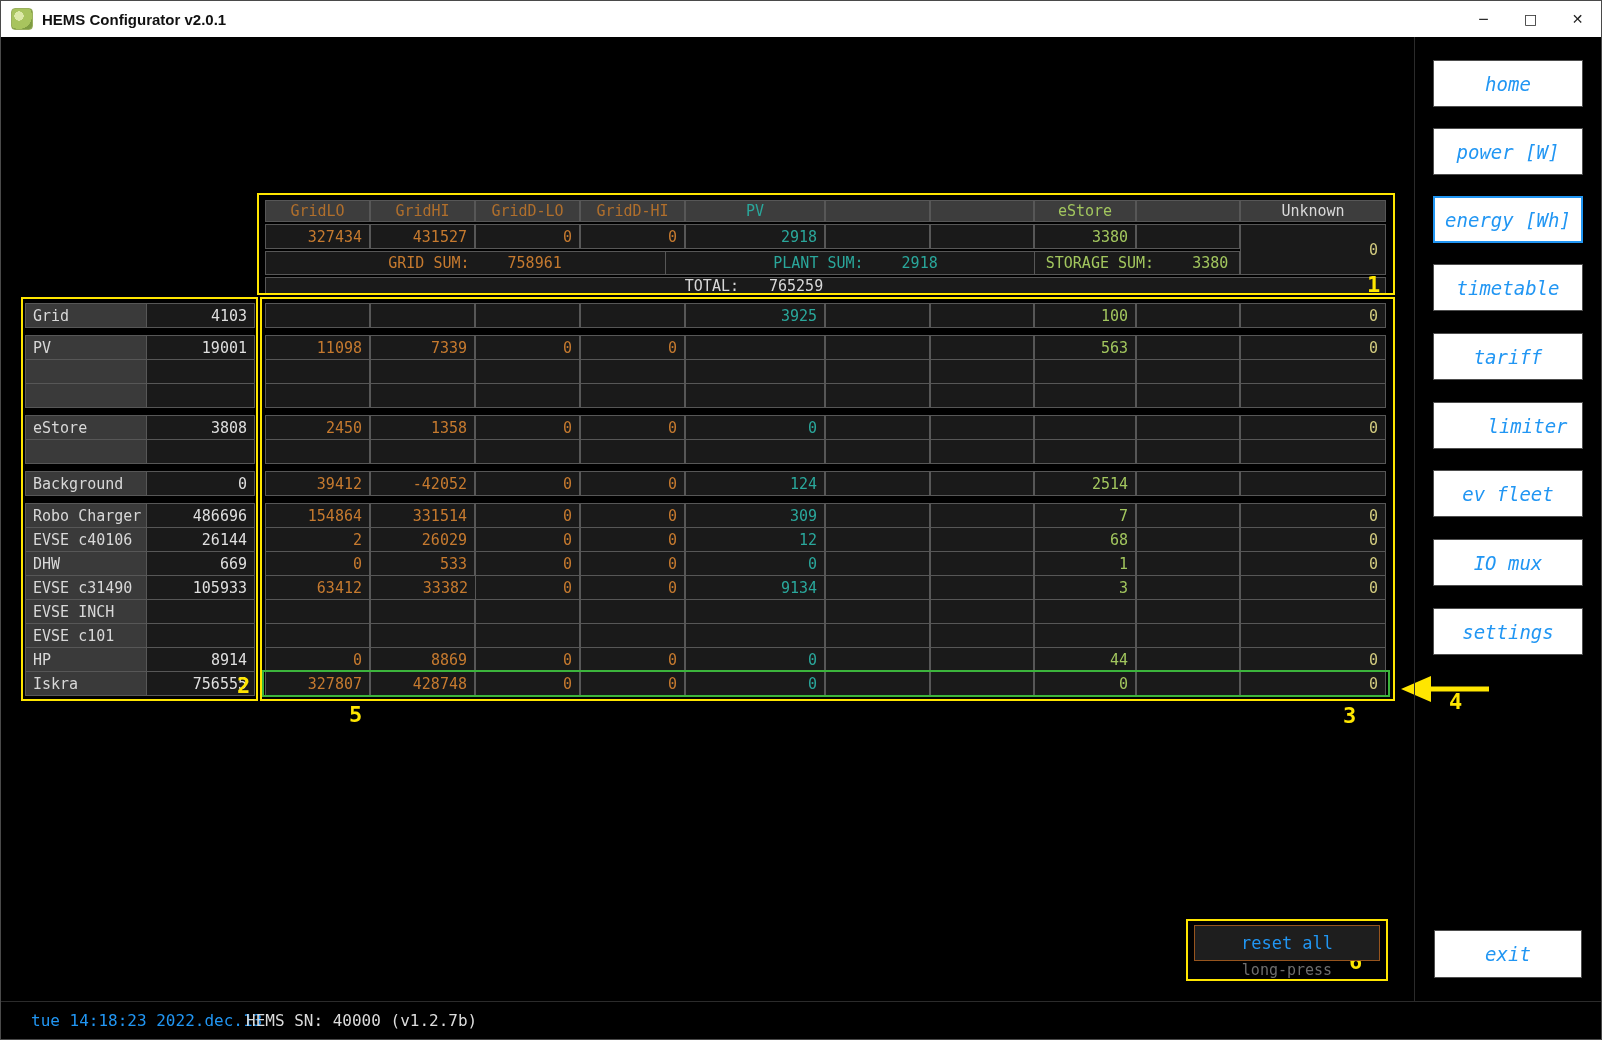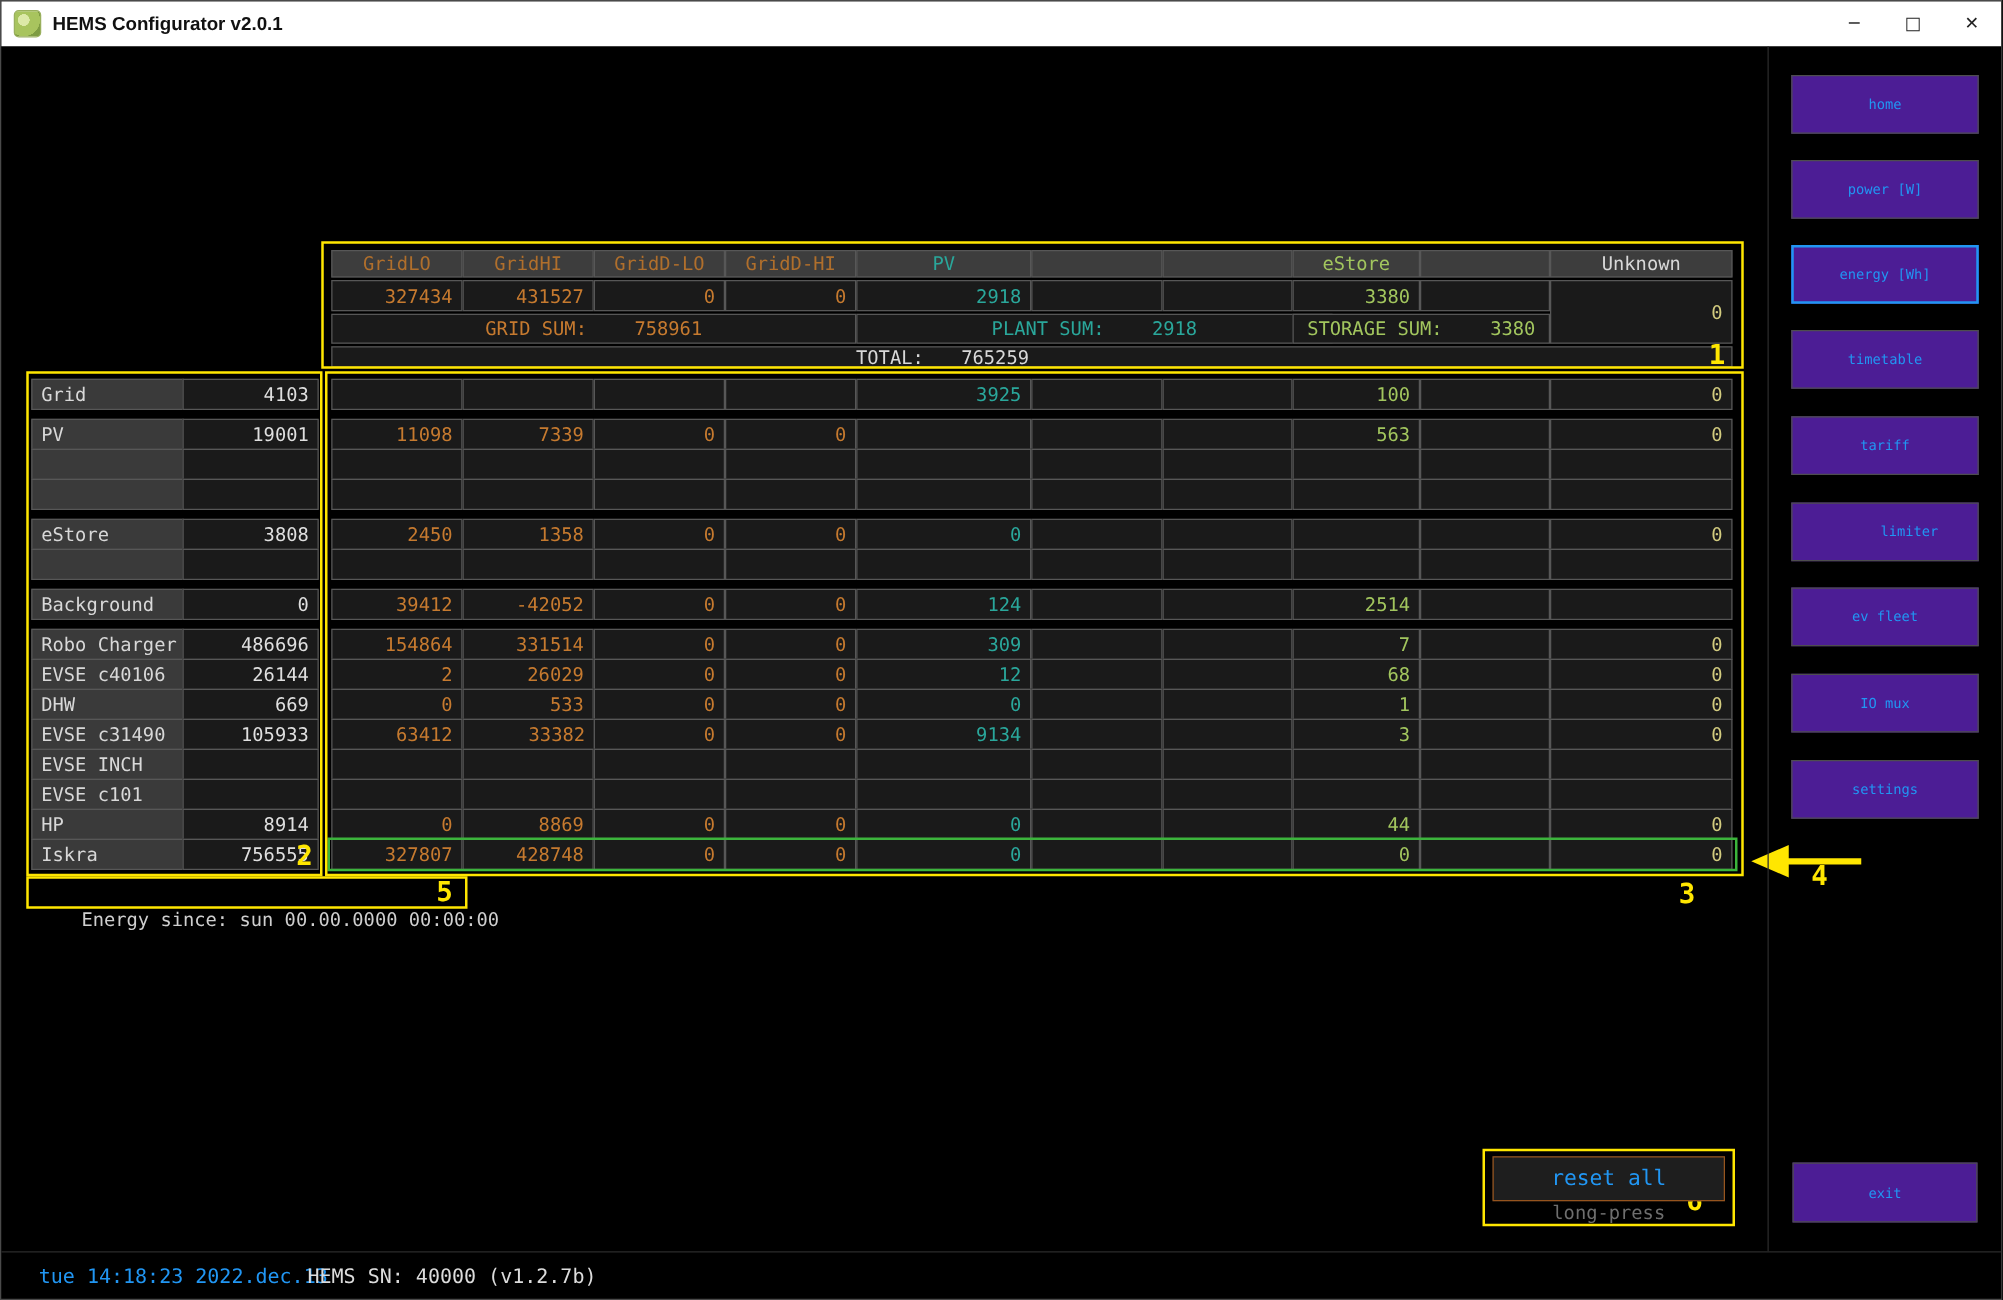--- a/index.html
+++ b/index.html
@@ -44,23 +44,23 @@
   #ann-5{left:348px;top:703px;}
   #ann-6{left:1348px;top:950px;}
   #row-highlight{position:absolute;left:261px;top:669px;width:1128px;height:27px;
                  border:2px solid var(--highlight-green,#3cb43c);box-sizing:border-box;pointer-events:none;}
   
   .energy-since{position:absolute;left:20px;top:700px;width:353px;height:26px;box-sizing:border-box;
                 border:2px solid var(--annotation-yellow,#ffe600);background:#000;color:#cfcfcf;
                 font-size:15px;line-height:22px;padding-left:6px;white-space:pre;}
   
   .v-divider{position:absolute;left:1413px;top:36px;height:964px;border-left:1px solid #2b2b2b;}
-  .side-btn{position:absolute;left:1432px;width:150px;height:47px;background:#4c1d95;
+  .side-btn{position:absolute;left:1432px;width:150px;height:47px;background:#ffffff;
             border:1px solid #4e4e4e;color:var(--accent-blue,#2196f3);
-            font-family:"DejaVu Sans Mono",monospace;font-size:11px;cursor:pointer;}
+            font-family:"DejaVu Sans Mono",monospace;font-size:19px;cursor:pointer;font-style:italic;}
   .side-btn.active{border:2px solid var(--accent-blue,#2196f3);}
   .side-btn.exit{left:1433px;top:929px;width:148px;height:48px;}
   
   .reset-btn{position:absolute;left:1193px;top:924px;width:186px;height:36px;background:#1e1e1e;
              border:1px solid #96541e;color:var(--accent-blue,#2196f3);
              font-family:"DejaVu Sans Mono",monospace;font-size:17px;cursor:pointer;}
   .reset-hint{position:absolute;left:1185px;top:960px;width:202px;text-align:center;
               color:#6e6e6e;font-size:15px;}
   
   .footer-line{position:absolute;left:0;top:1000px;width:1602px;border-top:1px solid #2b2b2b;}
@@ -97,21 +97,21 @@
       <div class="cell c-orange" style="left: 369px; top: 223px; width: 105px; height: 25px;">431527</div>
       <div class="cell c-orange" style="left: 474px; top: 223px; width: 105px; height: 25px;">0</div>
       <div class="cell c-orange" style="left: 579px; top: 223px; width: 105px; height: 25px;">0</div>
       <div class="cell c-teal" style="left: 684px; top: 223px; width: 140px; height: 25px;">2918</div>
       <div class="cell" style="left: 824px; top: 223px; width: 105px; height: 25px;"></div>
       <div class="cell" style="left: 929px; top: 223px; width: 104px; height: 25px;"></div>
       <div class="cell c-green" style="left: 1033px; top: 223px; width: 102px; height: 25px;">3380</div>
       <div class="cell" style="left: 1135px; top: 223px; width: 104px; height: 25px;"></div>
       <div class="cell c-pale" style="left: 1239px; top: 223px; width: 146px; height: 51px;">0</div>
       <div class="cell sum" style="left: 264px; top: 250px; width: 420px; height: 24px;"><span class="c-orange">GRID SUM:</span><span class="c-orange">758961</span></div>
-      <div class="cell sum" style="left: 684px; top: 250px; width: 381px; height: 24px;"><span class="c-teal">PLANT SUM:</span><span class="c-teal">2918</span></div>
+      <div class="cell sum" style="left: 664px; top: 250px; width: 381px; height: 24px;"><span class="c-teal">PLANT SUM:</span><span class="c-teal">2918</span></div>
       <div class="cell sum" style="left: 1033px; top: 250px; width: 206px; height: 24px;"><span class="c-green">STORAGE SUM:</span><span class="c-green">3380</span></div>
       <div class="cell total-cell" style="left: 264px; top: 276px; width: 1121px; height: 17px;"><span class="c-white">TOTAL:</span><span class="c-white">765259</span></div>
     </div>
   <div class="layer" id="matrix-left">
       <div class="cell lbl" style="left: 24px; top: 302px; width: 122px; height: 25px;">Grid</div>
       <div class="cell" style="left: 145px; top: 302px; width: 109px; height: 25px;">4103</div>
       <div class="cell lbl" style="left: 24px; top: 334px; width: 122px; height: 25px;">PV</div>
       <div class="cell" style="left: 145px; top: 334px; width: 109px; height: 25px;">19001</div>
       <div class="cell lbl" style="left: 24px; top: 358px; width: 122px; height: 25px;"></div>
       <div class="cell" style="left: 145px; top: 358px; width: 109px; height: 25px;"></div>
@@ -287,23 +287,20 @@
       <div class="cell c-orange" style="left: 579px; top: 670px; width: 105px; height: 25px;">0</div>
       <div class="cell c-teal" style="left: 684px; top: 670px; width: 140px; height: 25px;">0</div>
       <div class="cell" style="left: 824px; top: 670px; width: 105px; height: 25px;"></div>
       <div class="cell" style="left: 929px; top: 670px; width: 104px; height: 25px;"></div>
       <div class="cell c-green" style="left: 1033px; top: 670px; width: 102px; height: 25px;">0</div>
       <div class="cell" style="left: 1135px; top: 670px; width: 104px; height: 25px;"></div>
       <div class="cell c-pale" style="left: 1239px; top: 670px; width: 146px; height: 25px;">0</div>
     </div>
   <div id="row-highlight" style="top: 669px;"></div>
 
-  <div class="energy-since">
-    <span>Energy since: sun 00.00.0000 00:00:00</span>
-  </div>
 
   <div class="ann-box" id="ann-box-1"></div>
   <div class="ann-box" id="ann-box-2"></div>
   <div class="ann-box" id="ann-box-3"></div>
   <div class="ann-box" id="ann-box-6"></div>
   <div class="ann-num" id="ann-1">1</div>
   <div class="ann-num" id="ann-2">2</div>
   <div class="ann-num" id="ann-3">3</div>
   <div class="ann-num" id="ann-4">4</div>
   <div class="ann-num" id="ann-5">5</div>

